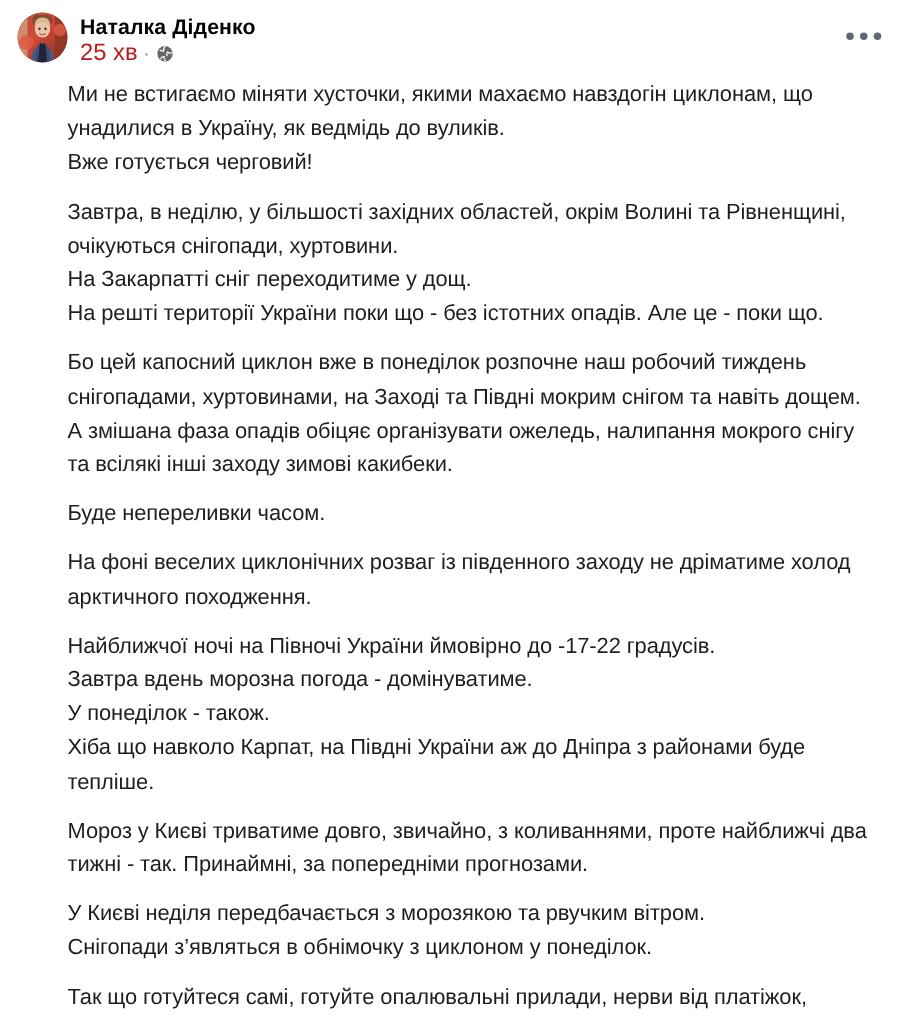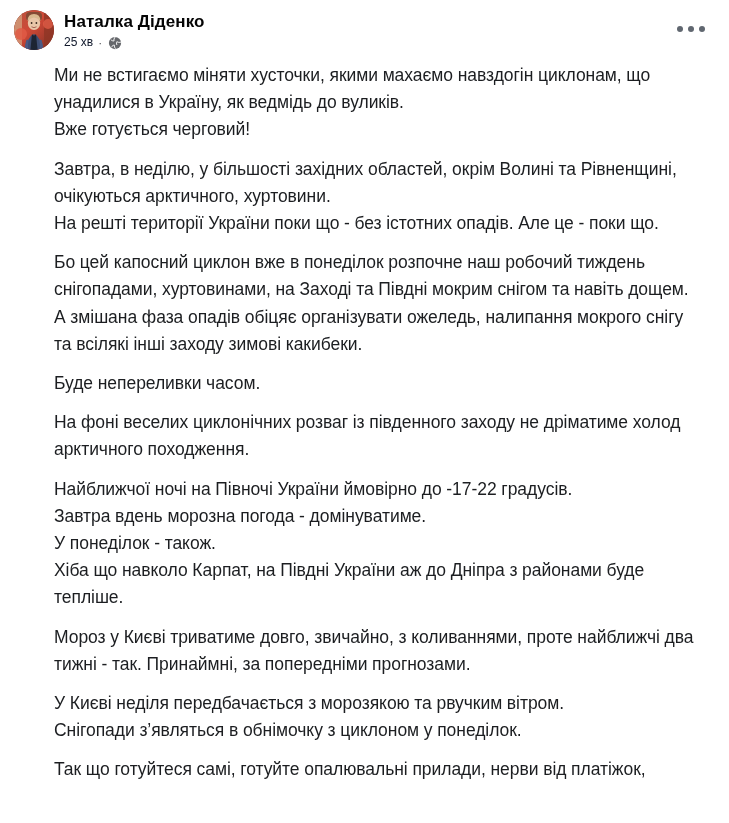--- a/index.html
+++ b/index.html
@@ -58,22 +58,22 @@
     letter-spacing: 0.1px;
     white-space: nowrap;
   }
   .meta-row {
     display: flex;
     align-items: center;
     margin-top: 2px;
     line-height: 17px;
   }
   .timestamp {
-    font-size: 12px;
-    color: #0f172a;
+    font-size: 19px;
+    color: #b91c1c;
     white-space: nowrap;
   }
   .meta-dot {
     font-size: 13.5px;
     color: #65676b;
     margin: 0 5px;
   }
   .globe-icon {
     display: inline-flex;
     width: 14px;
@@ -182,21 +182,22 @@
   </div>
 
   <div class="post-body" id="post-body">
       <div class="para">
         <span class="ln">Ми не встигаємо міняти хусточки, якими махаємо навздогін циклонам, що</span>
         <span class="ln">унадилися в Україну, як ведмідь до вуликів.</span>
         <span class="ln">Вже готується черговий!</span>
       </div>
       <div class="para">
         <span class="ln">Завтра, в неділю, у більшості західних областей, окрім Волині та Рівненщині,</span>
-        <span class="ln">очікуються арктичного, хуртовини.</span>
+        <span class="ln">очікуються снігопади, хуртовини.</span>
+        <span class="ln">На Закарпатті сніг переходитиме у дощ.</span>
         <span class="ln">На решті території України поки що - без істотних опадів. Але це - поки що.</span>
       </div>
       <div class="para">
         <span class="ln">Бо цей капосний циклон вже в понеділок розпочне наш робочий тиждень</span>
         <span class="ln">снігопадами, хуртовинами, на Заході та Півдні мокрим снігом та навіть дощем.</span>
         <span class="ln">А змішана фаза опадів обіцяє організувати ожеледь, налипання мокрого снігу</span>
         <span class="ln">та всілякі інші заходу зимові какибеки.</span>
       </div>
       <div class="para">
         <span class="ln">Буде непереливки часом.</span>

